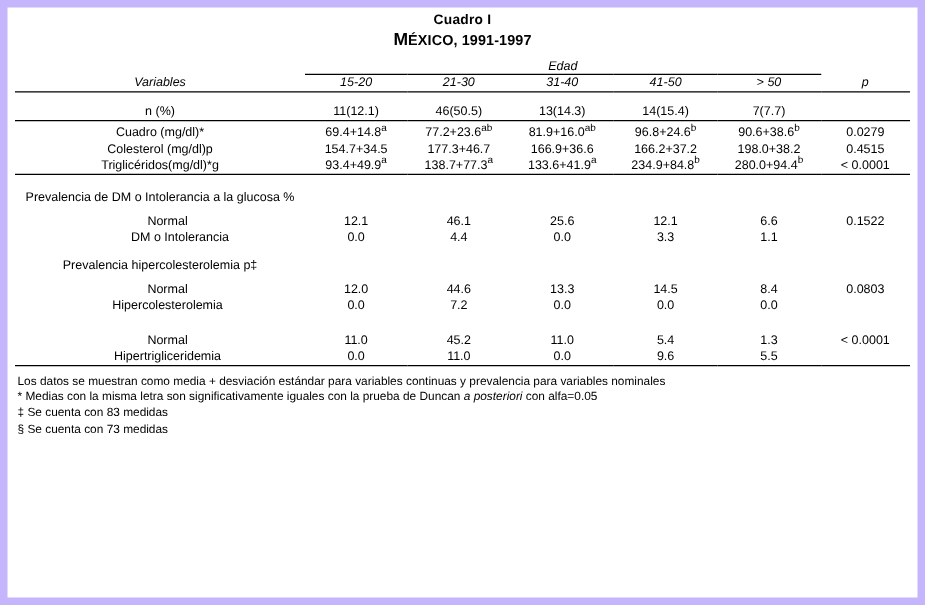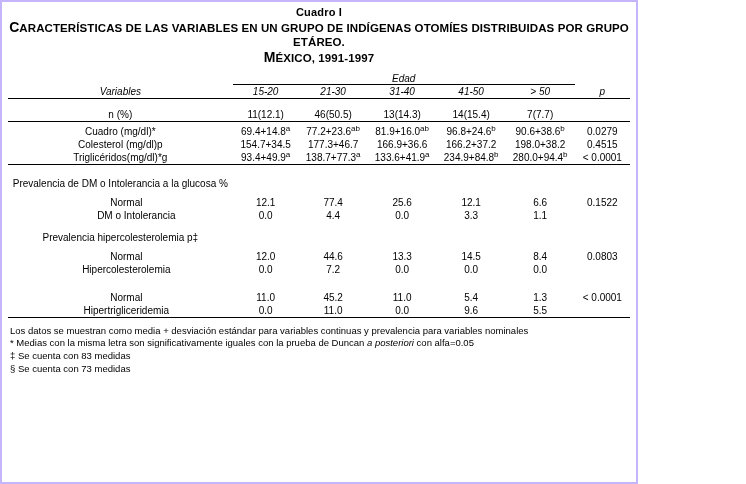--- a/index.html
+++ b/index.html
@@ -9,24 +9,24 @@
   body {
     width: 746px;
     height: 484px;
     background: #ffffff;
     font-family: "Liberation Serif", serif;
     color: #000000;
     overflow: hidden;
   }
   .page {
     position: relative;
-    width: 638px;
+    width: 740px;
     height: 484px;
     box-sizing: border-box;
-    border: 2px solid #c4b5fd;
+    border: 6px solid #c4b5fd;
     padding: 4px 6px 0 6px;
   }
   .title-block {
     text-align: center;
     line-height: 1.18;
   }
   .title-main {
     font-family: "Liberation Sans", sans-serif;
     font-weight: bold;
     font-size: 11px;
@@ -114,21 +114,20 @@
     white-space: nowrap;
   }
 </style>
 </head>
 <body>
 
 <div class="page">
 
   <div class="title-block">
     <div class="title-main">Cuadro I</div>
-    <div class="title-line"><span class="cap">C</span><span>ARACTERÍSTICAS DE LAS VARIABLES EN UN GRUPO DE INDÍGENAS OTOMÍES DISTRIBUIDAS POR GRUPO ETÁREO.</span></div>
     <div class="title-line"><span class="cap">M</span><span>ÉXICO, 1991-1997</span></div>
   </div>
 
   <table class="main">
     <tbody>
       <tr>
         <td class="lbl"></td>
         <td class="edad-cell" colspan="5">Edad</td>
         <td class="pcol"></td>
       </tr>
@@ -202,21 +201,21 @@
           <td class="num"></td>
           <td class="num"></td>
           <td class="pcol"></td>
         </tr>
         <tr class="spacer-sm">
           <td colspan="7"></td>
         </tr>
         <tr>
           <td class="lbl indent1">Normal</td>
           <td class="num">12.1</td>
-          <td class="num">77.4</td>
+          <td class="num">46.1</td>
           <td class="num">25.6</td>
           <td class="num">12.1</td>
           <td class="num">6.6</td>
           <td class="pcol">0.1522</td>
         </tr>
         <tr>
           <td class="lbl indent2">DM o Intolerancia</td>
           <td class="num">0.0</td>
           <td class="num">4.4</td>
           <td class="num">0.0</td>

